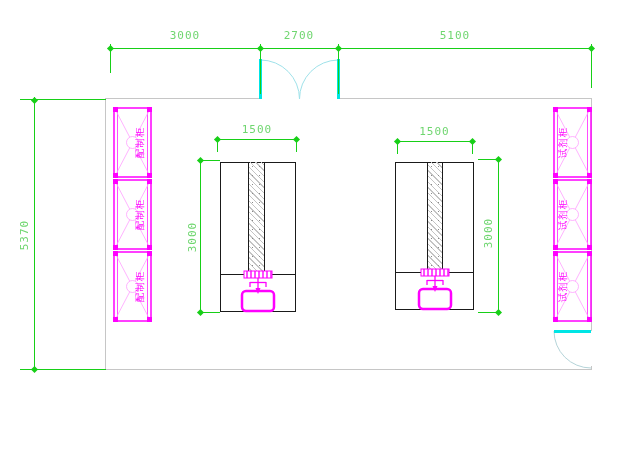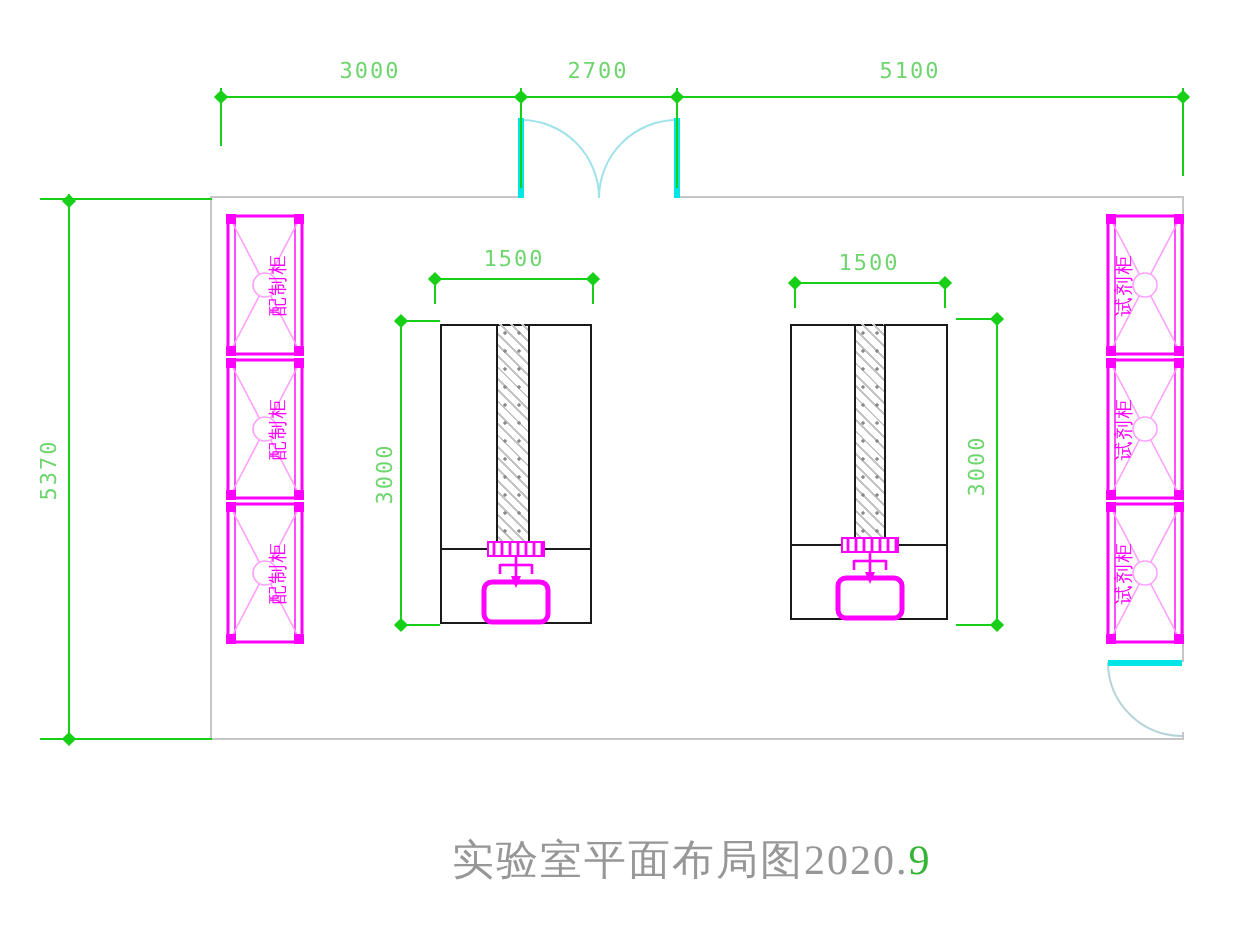--- a/index.html
+++ b/index.html
@@ -224,17 +224,14 @@
       <rect x="0" y="0" width="5" height="5" fill="#ff00ff"></rect>
         <rect x="34" y="0" width="5" height="5" fill="#ff00ff"></rect>
       <rect x="0" y="66" width="5" height="5" fill="#ff00ff"></rect>
         <rect x="34" y="66" width="5" height="5" fill="#ff00ff"></rect>
     </svg>
   </div>
   <div class="cablbl" style="left:556px;top:178px;">试剂柜</div>
   <div class="cablbl" style="left:556px;top:250px;">试剂柜</div>
   <div class="cablbl" style="left:556px;top:322px;">试剂柜</div>
 
-  <div class="title">
-    <span>实验室平面布局图2020.</span><span class="suffix">9</span>
-  </div>
 
 </div>
 
 </body></html>

